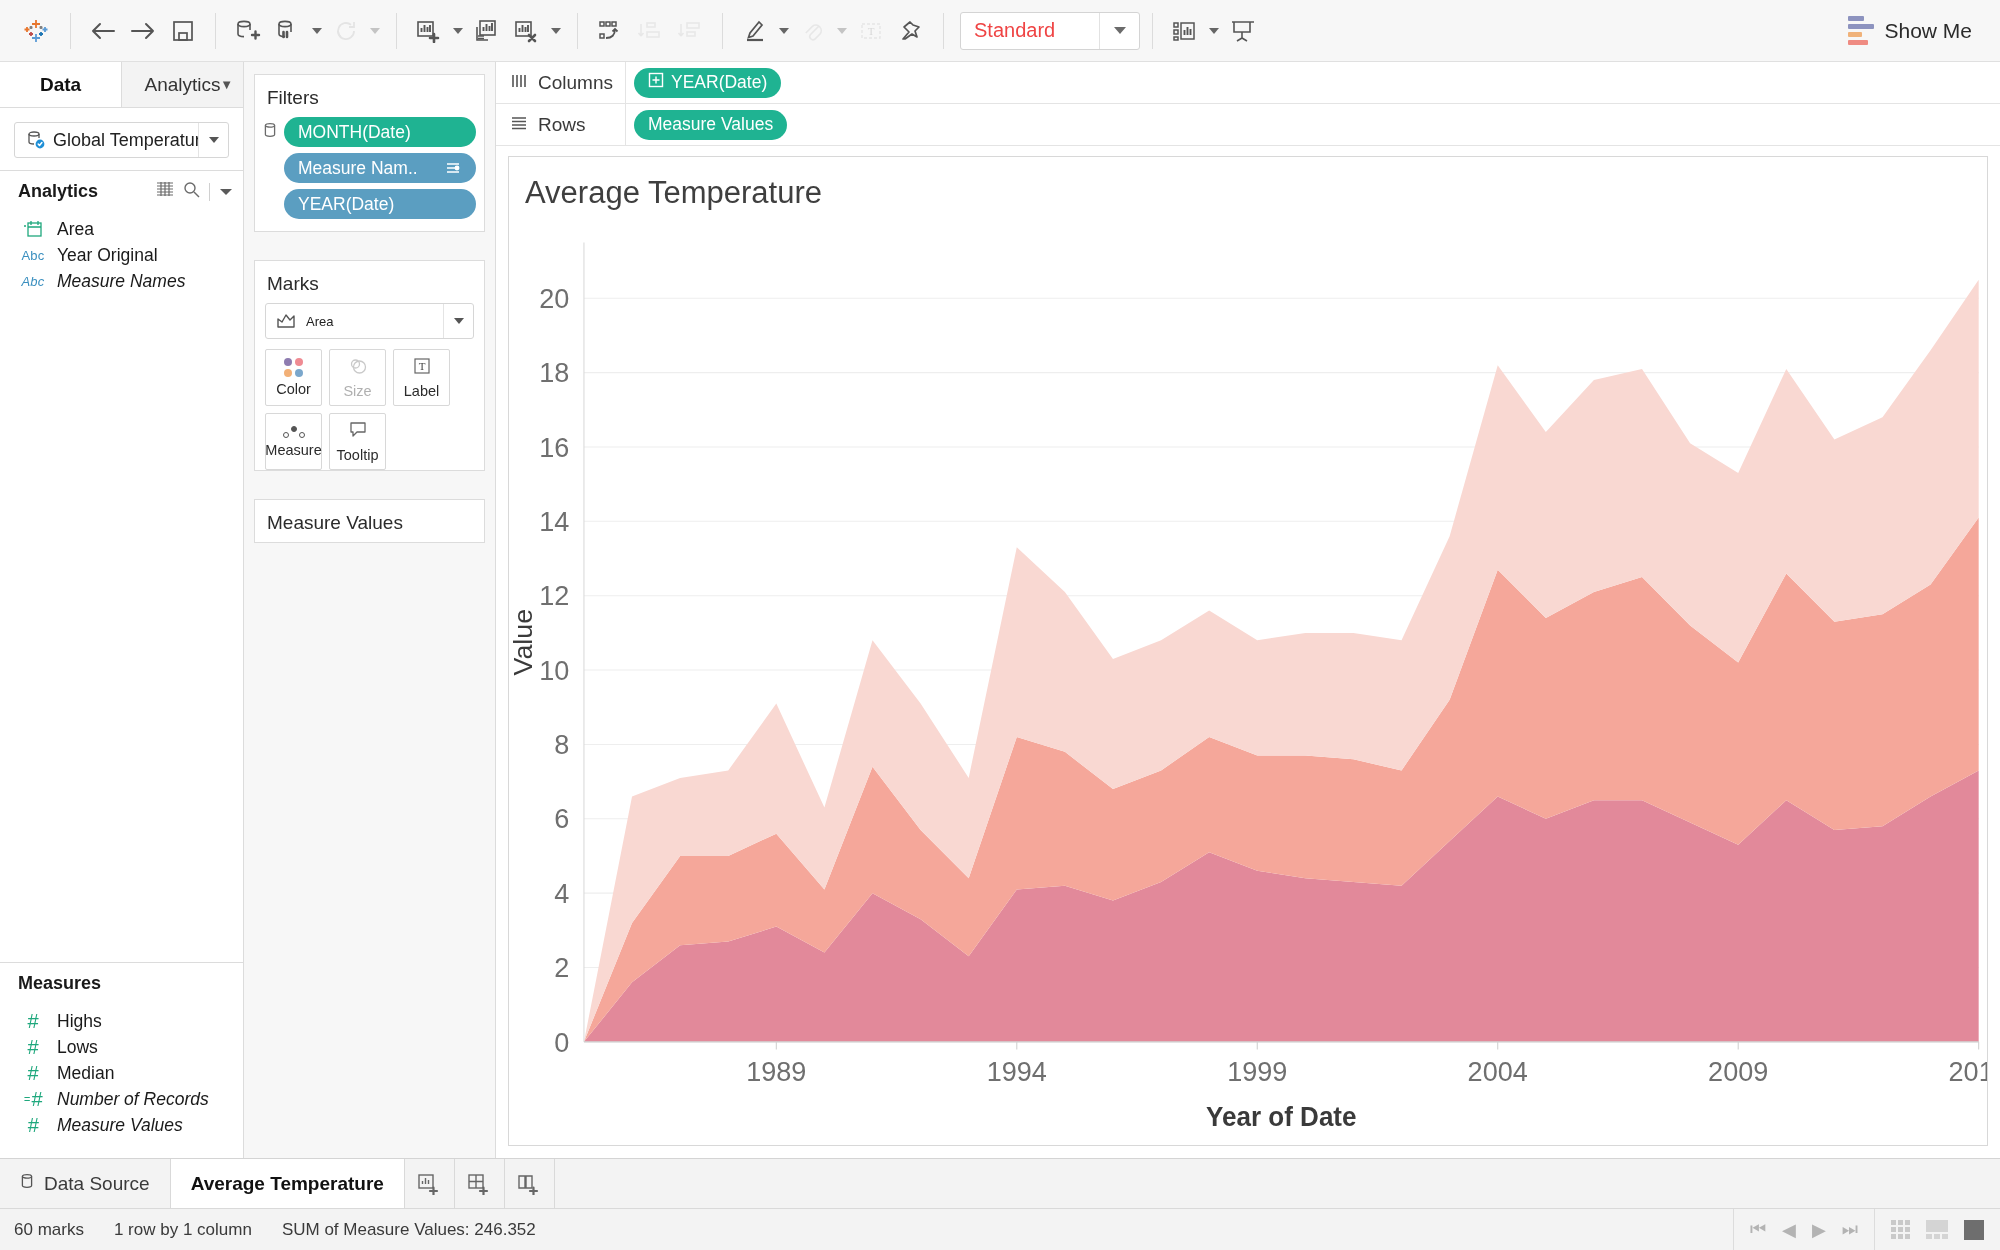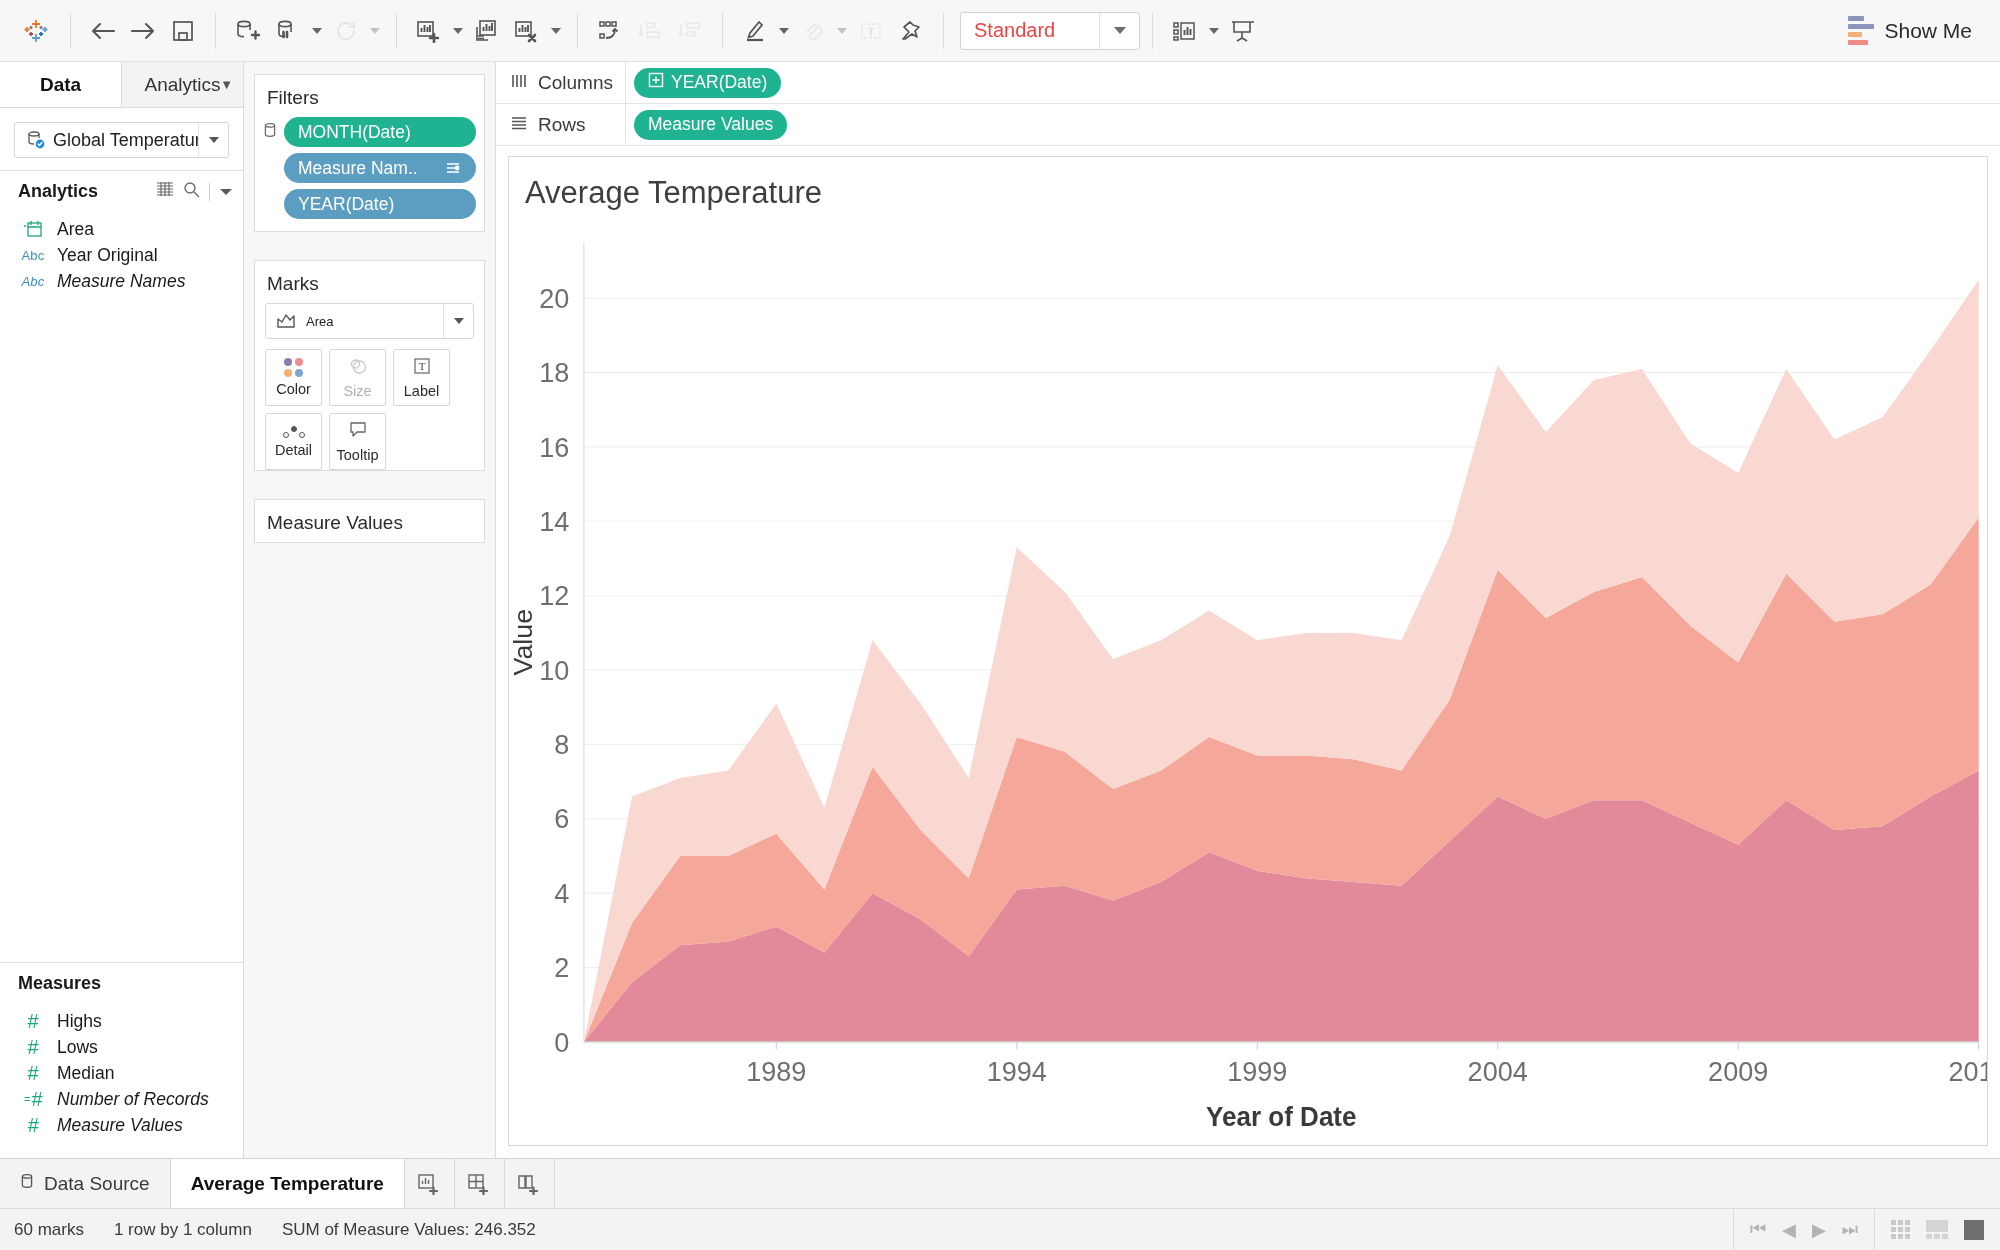--- a/index.html
+++ b/index.html
@@ -602,21 +602,21 @@
               </svg>
             </span>
             <span class="mb-lb">Label</span>
           </div>
           <div class="mbtn">
             <span class="detail-dots">
               <i></i>
                 <i class="up"></i>
                 <i></i>
             </span>
-            <span class="mb-lb">Detail</span>
+            <span class="mb-lb">Measure</span>
           </div>
           <div class="mbtn">
             <span>
               <svg width="20" height="18" viewBox="0 0 20 18" fill="none" stroke="#666" stroke-width="1.3">
                 <path d="M3 2h14v9h-8l-4 4v-4H3z" stroke-linejoin="round"></path>
               </svg>
             </span>
             <span class="mb-lb">Tooltip</span>
           </div>
         </div>

